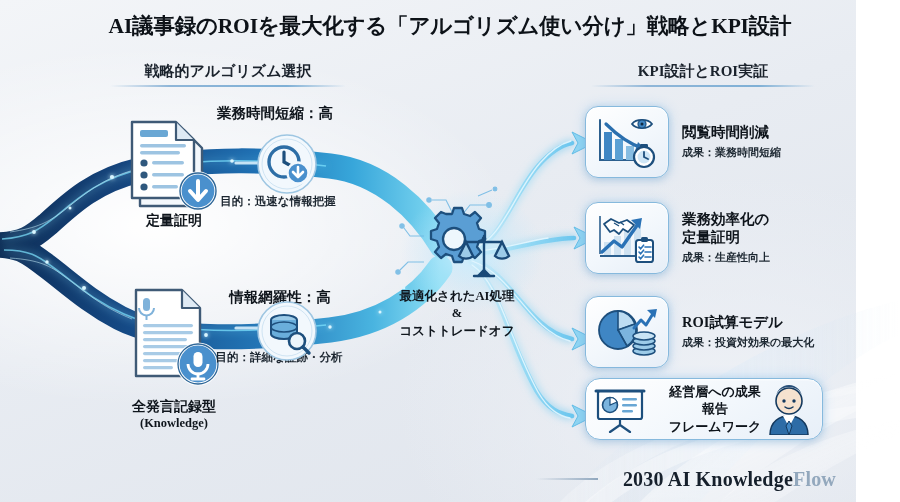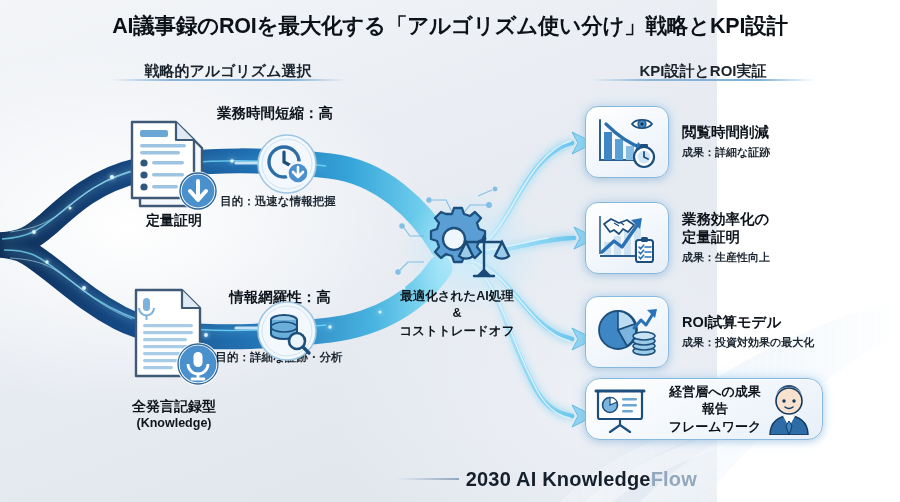--- a/index.html
+++ b/index.html
@@ -2,45 +2,46 @@
 <html lang="ja"><head>
 <meta charset="utf-8">
 <title>AI議事録のROIを最大化する戦略とKPI設計</title>
 <style>
   * { margin:0; padding:0; box-sizing:border-box; }
   html, body {
     width:900px; height:502px; overflow:hidden;
     font-family:"Liberation Sans","DejaVu Sans",sans-serif;
   }
   #stage {
-    position:relative; width:717px; height:502px;
+    position:relative; width:856px; height:502px;
     background:
       radial-gradient(ellipse 70% 60% at 18% 45%, #ffffff 0%, rgba(255,255,255,0) 60%),
       radial-gradient(ellipse 60% 70% at 85% 80%, #eef1f6 0%, rgba(238,241,246,0) 65%),
       linear-gradient(160deg, #f3f5f8 0%, #e8ecf2 45%, #dfe4ec 100%);
     color:#11161d;
+    font-family:Liberation Serif, serif;
   }
   #bgsvg, #flowsvg, #raysvg {
     position:absolute; inset:0; width:900px; height:502px;
     pointer-events:none;
   }
   #raysvg { z-index:1; }
   #flowsvg { z-index:2; }
   .layer { position:absolute; inset:0; z-index:5; }
 
   
   .title {
     position:absolute; top:11px; left:0; width:900px; text-align:center;
     font-size:21.5px; font-weight:bold; letter-spacing:-0.2px;
     color:#0d1218; white-space:nowrap;
   }
   
   .sec-head {
     position:absolute; text-align:center; font-size:15px; font-weight:bold;
-    color:#1a222c; white-space:nowrap;
+    color:#1a222c; padding-bottom:6px; white-space:nowrap;
   }
   .sec-head .rule {
     position:absolute; left:50%; transform:translateX(-50%);
     bottom:0; width:118%; height:2px;
     background:linear-gradient(90deg, rgba(150,180,210,0) 0%, #8fb6d8 25%, #7fb0d6 75%, rgba(150,180,210,0) 100%);
     border-radius:2px;
   }
   #sec-left  { left:128px; top:62px; width:200px; }
   #sec-right { left:608px; top:62px; width:190px; }
 
@@ -395,21 +396,21 @@
           <g>
             <circle cx="50" cy="43" r="10" fill="#ffffff" stroke="#1d4f7d" stroke-width="2.2"></circle>
             <circle cx="50" cy="43" r="6.5" fill="#cfe6f6"></circle>
             <path d="M50,38 v5 l4,2" stroke="#1d4f7d" stroke-width="1.8" fill="none" stroke-linecap="round"></path>
             <rect x="46" y="30" width="8" height="3.4" rx="1.2" fill="#1d4f7d"></rect>
           </g>
         </svg>
       </div>
       <div class="txt">
         <div class="kt">閲覧時間削減</div>
-        <div class="ks">成果：詳細な証跡</div>
+        <div class="ks">成果：業務時間短縮</div>
       </div>
     </div>
 
     <div class="kpi" style="left:585px;top:296px">
       <div class="box">
         <svg width="66" height="56" viewBox="0 0 66 56">
           <g>
             <circle cx="24" cy="26" r="19" fill="#3f86c4" stroke="#1d4f7d" stroke-width="1.8"></circle>
             <path d="M24,26 L24,7 A19,19 0 0 1 41,20 Z" fill="#bcdcf2" stroke="#1d4f7d" stroke-width="1.6"></path>
             <path d="M24,26 L41,20 A19,19 0 0 1 33,42 Z" fill="#7bb4de" stroke="#1d4f7d" stroke-width="1.6"></path>

